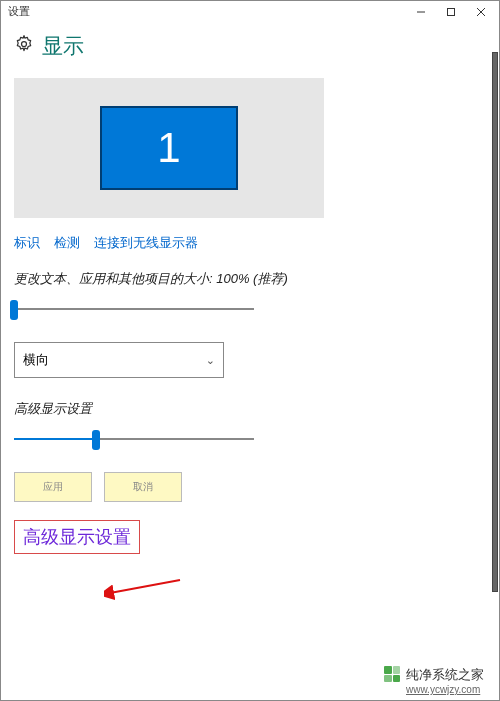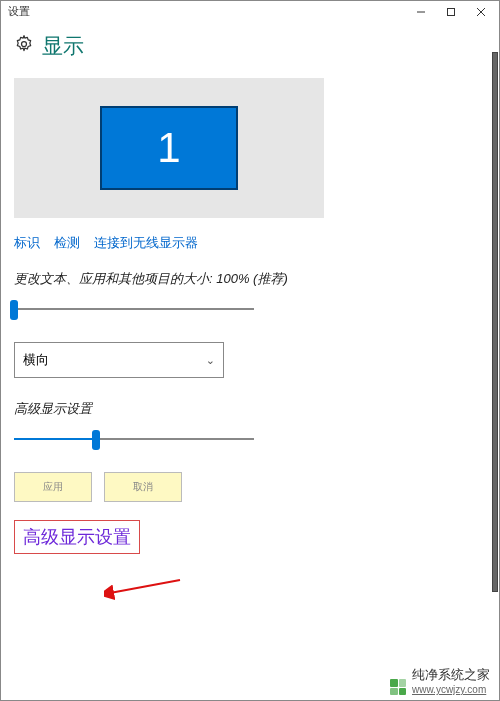--- a/index.html
+++ b/index.html
@@ -199,23 +199,23 @@
     }
     .arrow-annotation {
       position: absolute;
       left: 104px;
       top: 553px;
       pointer-events: none;
     }
     .footer-watermark {
       position: absolute;
       bottom: 6px;
-      right: 10px;
-      display: flex;
-      align-items: flex-end;
+      right: 16px;
+      display: flex;
+      align-items: flex-start;
       gap: 6px;
       font-size: 13px;
       color: #333;
     }
     .footer-watermark .sub {
       font-size: 10px;
       color: #666;
       display: block;
       text-decoration: underline;
     }

